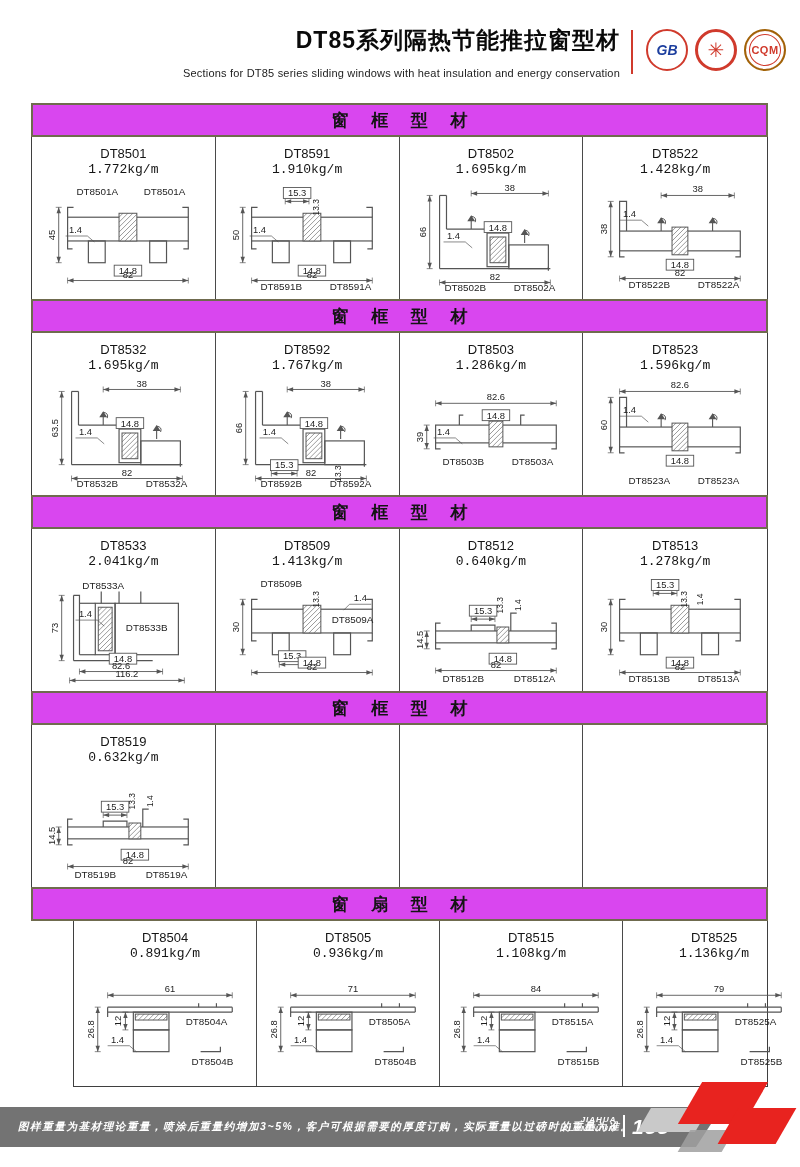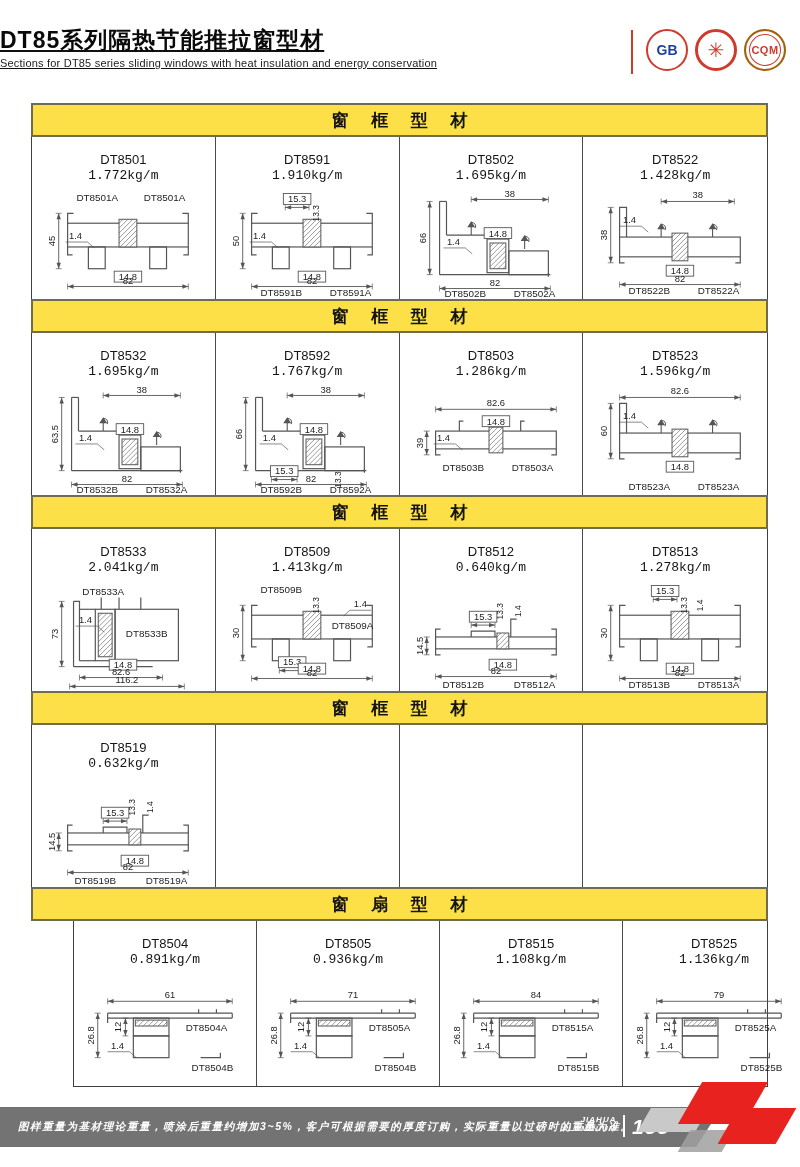--- a/index.html
+++ b/index.html
@@ -1,39 +1,39 @@
 <!DOCTYPE html>
 <html><head>
 <meta charset="utf-8">
 <style>
   html,body{margin:0;padding:0;background:#e9e9e9;}
   .page{position:relative;width:800px;height:1167px;background:#ffffff;overflow:hidden;
         font-family:"Liberation Sans",sans-serif;color:#111;}
   
-  .hdr-text{position:absolute;left:0;top:26px;width:620px;text-decoration:underline;}
+  .hdr-text{position:absolute;left:0;top:26px;width:620px;text-align:right;}
   .hdr-title{font-size:23px;font-weight:bold;letter-spacing:1px;color:#0a0a0a;line-height:1.25;}
-  .hdr-sub{font-size:11px;color:#1c1c1c;margin-top:2px;letter-spacing:0.2px;}
+  .hdr-sub{font-size:11px;color:#1c1c1c;margin-top:12px;letter-spacing:0.2px;}
   .hdr-divider{position:absolute;left:631px;top:30px;width:2px;height:44px;background:#d03a2c;}
   .logos{position:absolute;left:646px;top:29px;display:flex;gap:7px;}
   .logo{width:42px;height:42px;border-radius:50%;display:flex;flex-direction:column;
         align-items:center;justify-content:center;box-sizing:border-box;}
   .logo-gb{border:2px solid #d03a2c;}
-  .logo-gb .g{font-size:14px;font-weight:bold;color:#1c3e9e;}
+  .logo-gb .g{font-size:14px;font-weight:bold;font-style:italic;color:#1c3e9e;}
   .logo-seal{border:3px solid #d03a2c;color:#d03a2c;font-size:20px;}
   .logo-cqm{border:2px solid #a16207;box-shadow:inset 0 0 0 3px #fff,inset 0 0 0 4px #d03a2c;color:#d03a2c;}
   .logo-cqm .c{font-size:11px;font-weight:bold;letter-spacing:0.5px;}
   
   .catalog{position:absolute;left:31px;top:103px;width:737px;}
-  .band{box-sizing:border-box;height:34px;background:#fde047;border:2px solid #6f6b4e;
+  .band{box-sizing:border-box;height:34px;background:#d946ef;border:2px solid #6f6b4e;
         display:flex;align-items:center;justify-content:center;}
   .band-title{font-size:17px;font-weight:bold;color:#141414;letter-spacing:9px;text-indent:9px;}
   .row{box-sizing:border-box;display:grid;grid-template-columns:repeat(4,1fr);
        border-left:1.5px solid #3f3f3f;border-right:1.5px solid #3f3f3f;background:#fff;}
   .row.last{border-bottom:1.5px solid #3f3f3f;margin-left:42px;}
-  .cell{box-sizing:border-box;border-right:1px solid #4a4a4a;padding-top:15px;
+  .cell{box-sizing:border-box;border-right:1px solid #4a4a4a;padding-top:9px;
         display:flex;flex-direction:column;align-items:center;}
   .cell:last-child{border-right:none;}
   .cell-code{font-size:13px;color:#141414;text-align:center;line-height:1.25;}
   .cell-weight{font-size:13px;color:#141414;text-align:center;line-height:1.25;font-family:Liberation Mono, monospace;}
   svg.draw{display:block;margin-top:2px;}
   
   .footer-band{position:absolute;left:0;top:1107px;width:722px;height:40px;background:#737373;z-index:1;
                clip-path:polygon(0 0,100% 0,calc(100% - 26px) 100%,0 100%);font-style:italic;}
   .footer-note{position:absolute;left:18px;top:0;height:40px;display:flex;align-items:center;
                color:#ffffff;font-size:10.5px;font-weight:600;letter-spacing:1.6px;white-space:nowrap;}

